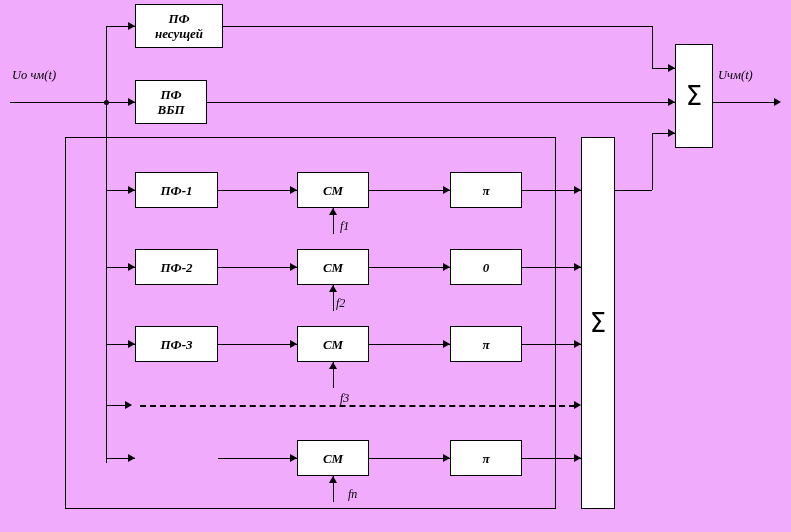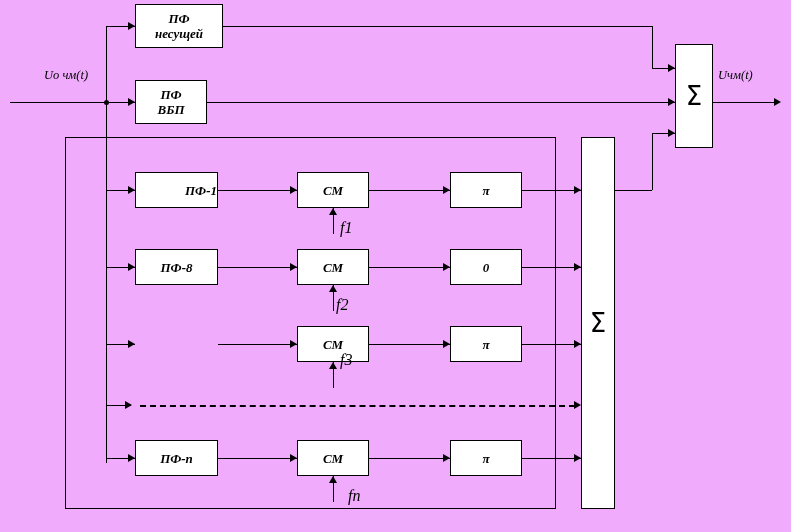--- a/index.html
+++ b/index.html
@@ -67,21 +67,21 @@
   }
   .sig-label {
     position: absolute;
     font-size: 12.5px;
     font-style: italic;
     color: #000000;
     white-space: nowrap;
   }
   .freq-label {
     position: absolute;
-    font-size: 16px;
+    font-size: 12px;
     font-style: italic;
     color: #000000;
     white-space: nowrap;
     font-family: Liberation Serif, serif;
   }
   .section-title {
     position: absolute;
     font-size: 12.5px;
     color: #000000;
     white-space: nowrap;
@@ -124,61 +124,61 @@
     <span>ПФ</span>
     <span class="l2">ВБП</span>
   </div>
 
   <div class="sum" style="left:675px; top:44px; width:38px; height:104px;">Σ</div>
 
   <div class="sum" style="left:581px; top:137px; width:34px; height:372px;">Σ</div>
 
   <div class="frame" style="left:65px; top:137px; width:491px; height:372px;"></div>
 
-  <div class="box" style="left:135px; top:172px; width:83px; height:36px;align-items:flex-end;">
+  <div class="box" style="left:135px; top:172px; width:83px; height:36px;">
     <span>ПФ-1</span>
   </div>
   <div class="box" style="left:297px; top:172px; width:72px; height:36px;">
     <span>СМ</span>
   </div>
   <div class="box" style="left:450px; top:172px; width:72px; height:36px;">
     <span>π</span>
   </div>
 
   <div class="box" style="left:135px; top:249px; width:83px; height:36px;">
-    <span>ПФ-8</span>
+    <span>ПФ-2</span>
   </div>
   <div class="box" style="left:297px; top:249px; width:72px; height:36px;">
     <span>СМ</span>
   </div>
   <div class="box" style="left:450px; top:249px; width:72px; height:36px;">
     <span>0</span>
   </div>
 
+  <div class="box" style="left:135px; top:326px; width:83px; height:36px;">
+    <span>ПФ-3</span>
+  </div>
   <div class="box" style="left:297px; top:326px; width:72px; height:36px;">
     <span>СМ</span>
   </div>
   <div class="box" style="left:450px; top:326px; width:72px; height:36px;">
     <span>π</span>
   </div>
 
-  <div class="box" style="left:135px; top:440px; width:83px; height:36px;">
-    <span>ПФ-n</span>
-  </div>
   <div class="box" style="left:297px; top:440px; width:72px; height:36px;">
     <span>СМ</span>
   </div>
   <div class="box" style="left:450px; top:440px; width:72px; height:36px;">
     <span>π</span>
   </div>
 
   <div class="hline" style="left:10px; top:102px; width:125px;"></div>
   <div class="arrow" style="left:128px; top:98px;"></div>
   <div class="dot" style="left:104px; top:99.5px;"></div>
-  <div class="sig-label" style="left:12px; top:68px;margin-left:32px;">Uо чм(t)</div>
+  <div class="sig-label" style="left:12px; top:68px;">Uо чм(t)</div>
 
   <div class="vline" style="left:106px; top:26px; height:437px;"></div>
   <div class="hline" style="left:106px; top:26px; width:29px;"></div>
   <div class="arrow" style="left:128px; top:22px;"></div>
 
   <div class="hline" style="left:106px; top:190px; width:29px;"></div>
   <div class="arrow" style="left:128px; top:186px;"></div>
   <div class="hline" style="left:106px; top:267px; width:29px;"></div>
   <div class="arrow" style="left:128px; top:263px;"></div>
   <div class="hline" style="left:106px; top:344px; width:29px;"></div>
@@ -217,21 +217,21 @@
   <div class="freq-label" style="left:336px; top:296px;">f2</div>
 
   <div class="hline" style="left:218px; top:344px; width:79px;"></div>
   <div class="arrow" style="left:290px; top:340px;"></div>
   <div class="hline" style="left:369px; top:344px; width:81px;"></div>
   <div class="arrow" style="left:443px; top:340px;"></div>
   <div class="hline" style="left:522px; top:344px; width:59px;"></div>
   <div class="arrow" style="left:574px; top:340px;"></div>
   <div class="vline" style="left:333px; top:362px; height:26px;"></div>
   <div class="arrow-up" style="left:329px; top:362px;"></div>
-  <div class="freq-label" style="left:340px; top:351px;">f3</div>
+  <div class="freq-label" style="left:340px; top:391px;">f3</div>
 
   <div class="dashline" style="left:140px; top:405px; width:435px;"></div>
   <div class="arrow" style="left:574px; top:401px;"></div>
 
   <div class="hline" style="left:218px; top:458px; width:79px;"></div>
   <div class="arrow" style="left:290px; top:454px;"></div>
   <div class="hline" style="left:369px; top:458px; width:81px;"></div>
   <div class="arrow" style="left:443px; top:454px;"></div>
   <div class="hline" style="left:522px; top:458px; width:59px;"></div>
   <div class="arrow" style="left:574px; top:454px;"></div>

